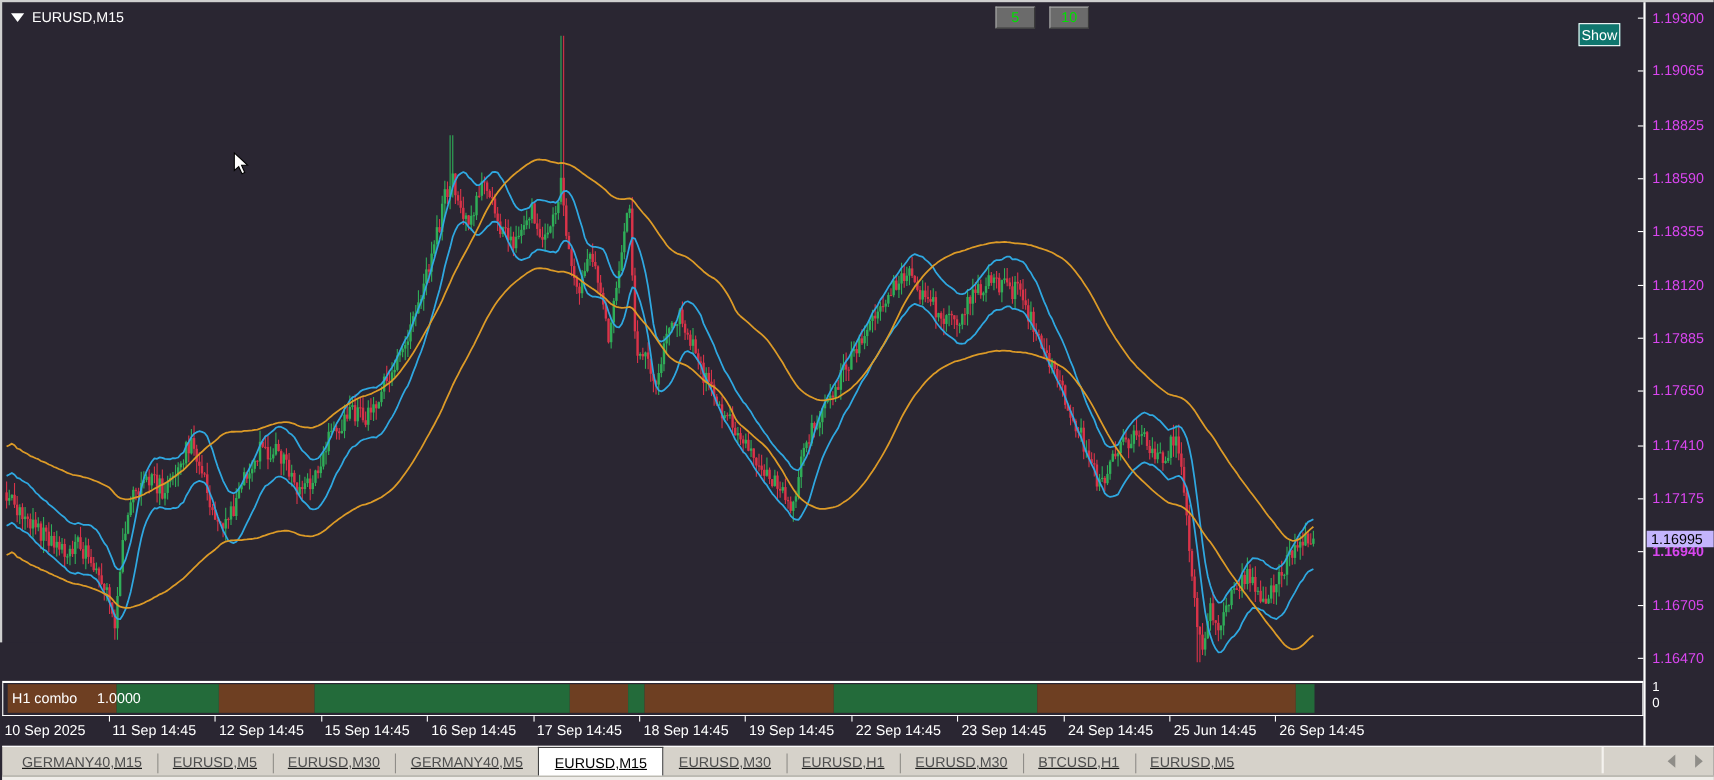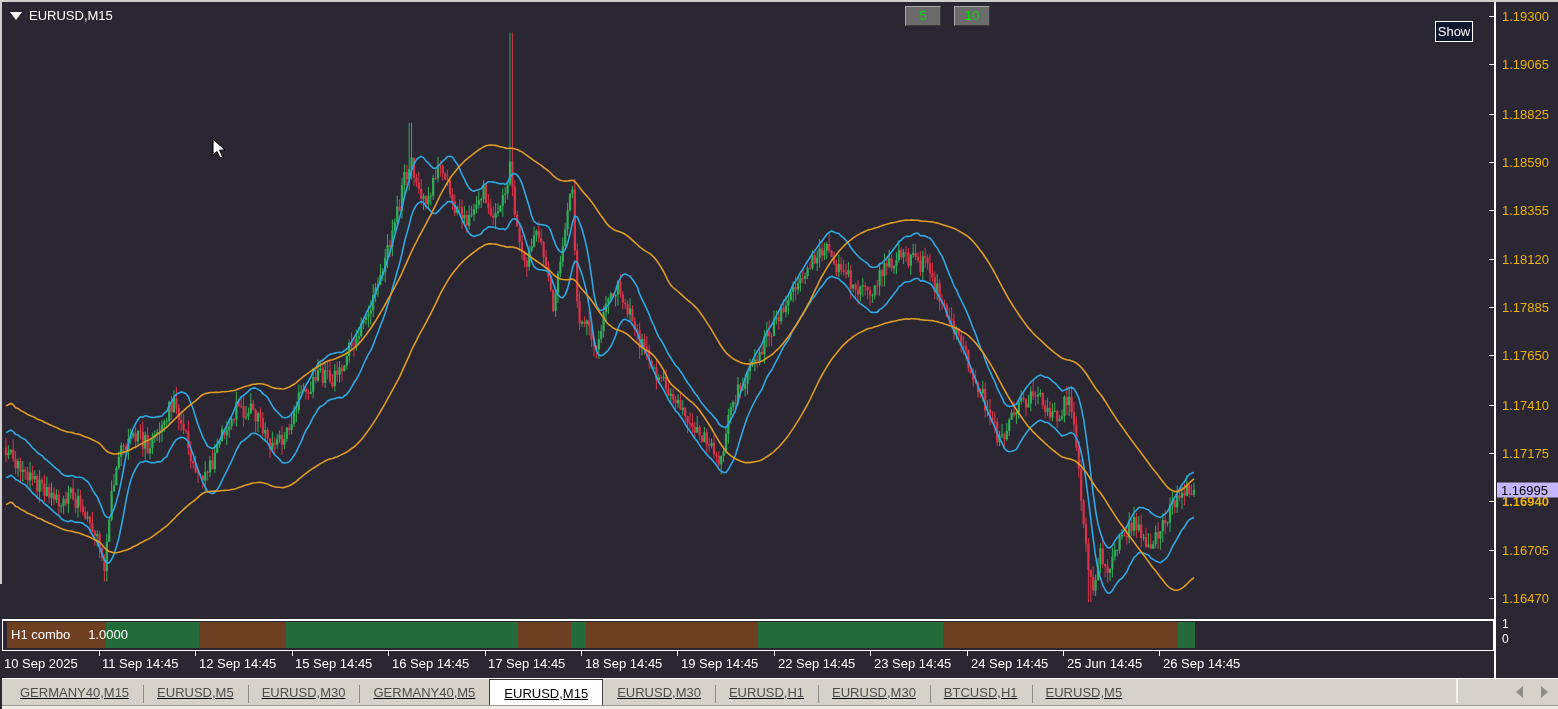--- a/index.html
+++ b/index.html
@@ -15,27 +15,27 @@
                  display:flex; align-items:center; gap:7px; }
   #chart-title .tri { width:0; height:0; border-left:6px solid transparent;
                       border-right:6px solid transparent; border-top:8px solid #ffffff; }
   .tf-btn { position:absolute; top:4px; height:20px; width:36px; background:#6b6b6b;
             border:1px solid #3a3a3a; border-top-color:#a8a8a8; border-left-color:#a8a8a8;
             color:#00e000; font-size:13px; font-family:"Liberation Sans",sans-serif;
             text-align:center; line-height:18px; cursor:default; }
   #btn-5 { left:903px; }
   #btn-10 { left:952px; }
   #show-btn { position:absolute; left:1433px; top:19px; width:38px; height:21px;
-              background:#0f172a; border:1px solid #ffffff; color:#ffffff; font-size:13px;
+              background:#0f766e; border:1px solid #ffffff; color:#ffffff; font-size:13px;
               font-family:"Liberation Sans",sans-serif; line-height:18px; text-align:center; }
 
   
   #y-axis { position:absolute; left:1492px; top:0; width:66px; height:676px; }
   #y-axis .sep { position:absolute; left:0; top:0; width:2px; height:676px; background:#ffffff; }
-  .y-lbl { position:absolute; left:8px; color:#eab308; font-size:13px; transform:translateY(-50%); white-space:nowrap; }
+  .y-lbl { position:absolute; left:8px; color:#d946ef; font-size:13px; transform:translateY(-50%); white-space:nowrap; }
   .y-tick { position:absolute; left:-5px; width:5px; height:1px; background:#ffffff; }
   #price-tag { position:absolute; left:3px; width:61px; height:15px; background:#c4b5fd;
                color:#000000; font-size:13px; line-height:15px; padding-left:4px;
                transform:translateY(-50%); }
   .sub-scale { position:absolute; left:8px; color:#ffffff; font-size:12px; }
 
   
   #main-sep { position:absolute; left:0; top:617px; width:1492px; height:2px; background:#ffffff; }
   #subwindow { position:absolute; left:0; top:619px; width:1492px; height:30px;
                border:1px solid #ffffff; border-top:none; background:#2a2632; }

